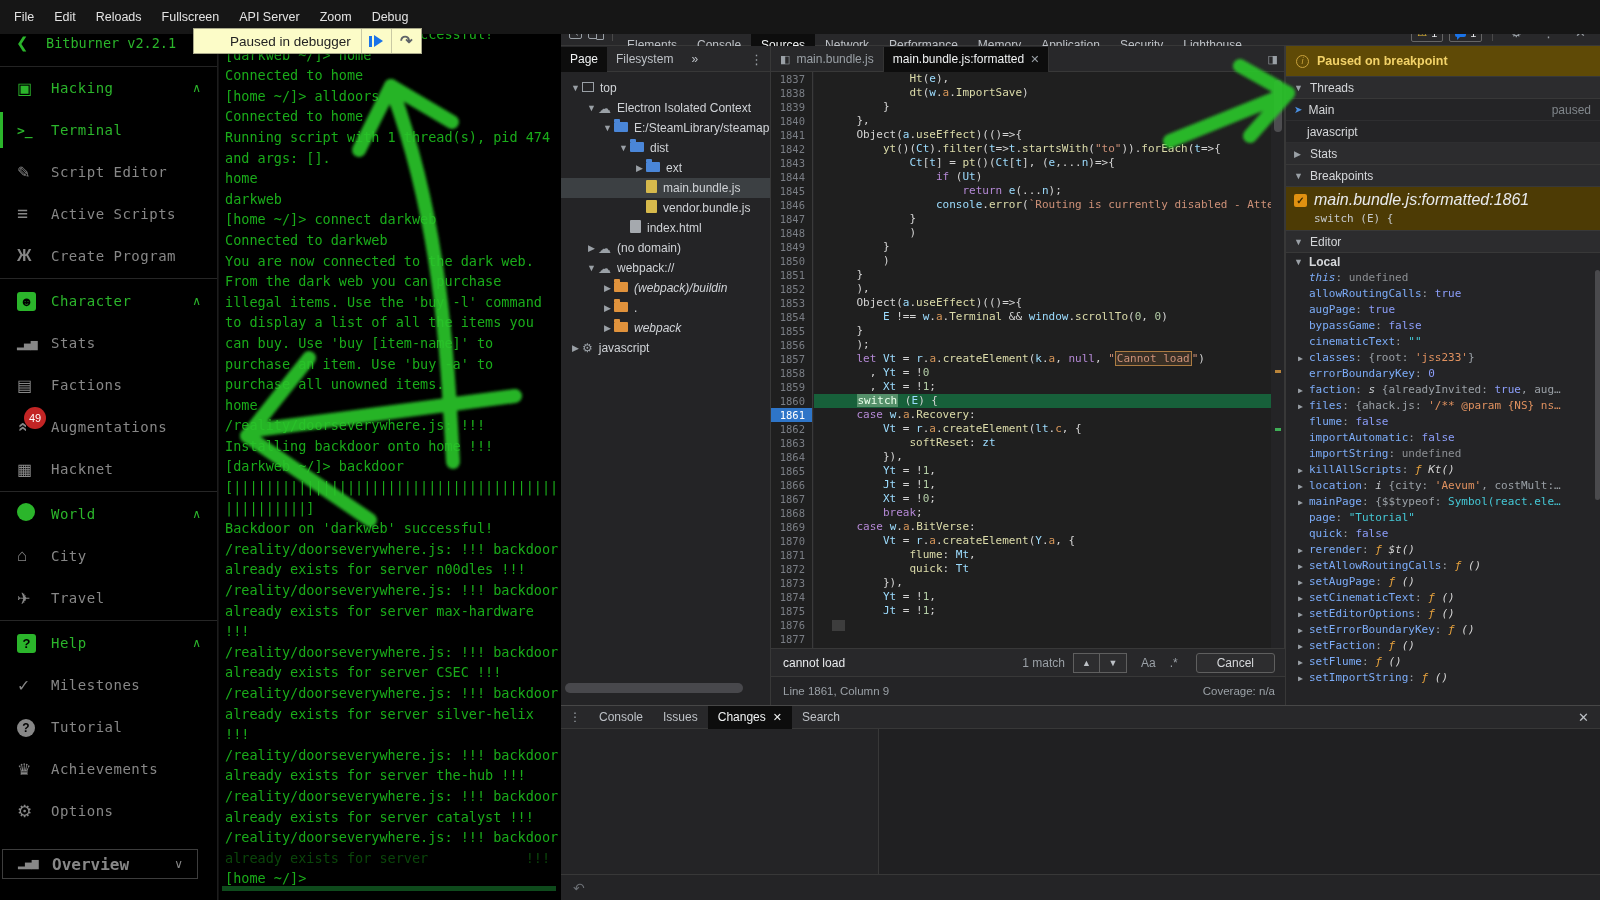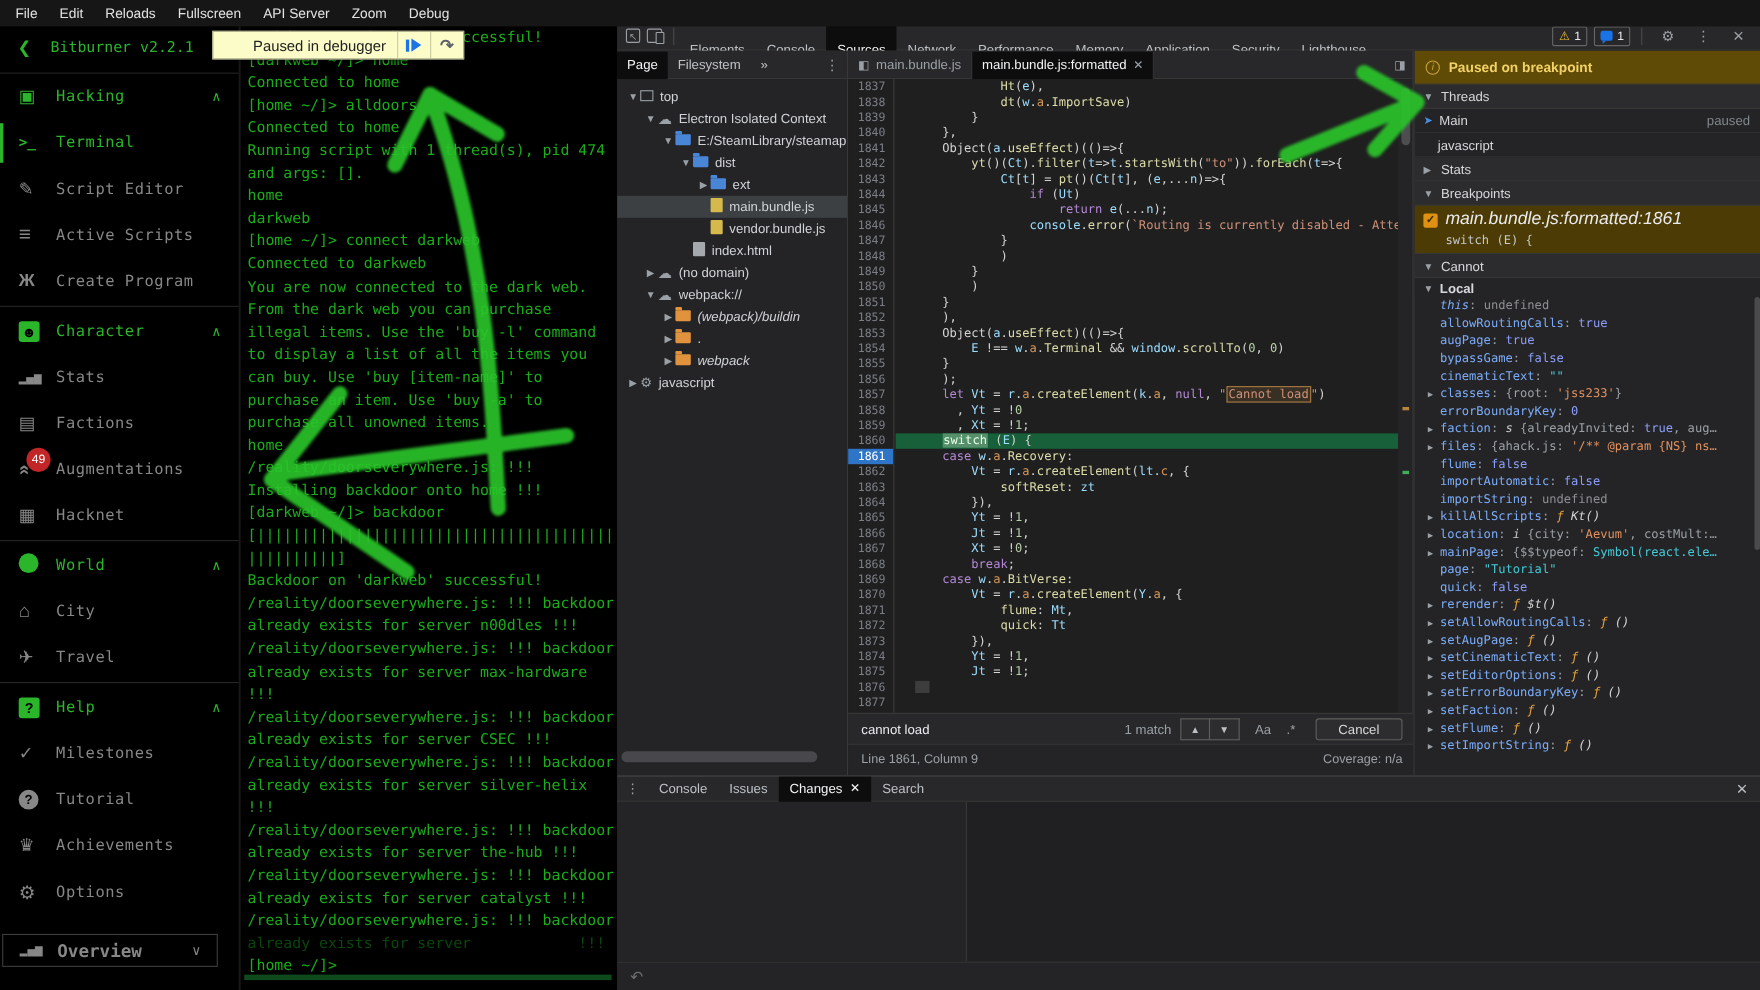--- a/index.html
+++ b/index.html
@@ -2,21 +2,21 @@
 <html><head>
 <meta charset="utf-8">
 <style>
   * { margin:0; padding:0; box-sizing:border-box; }
   html,body { width:1600px; height:900px; background:#000; overflow:hidden; }
   body { font-family:"Liberation Sans", sans-serif; }
   #app { position:relative; width:1600px; height:900px; background:#111; }
   .mono { font-family:"DejaVu Sans Mono", monospace; }
 
   
-  #menubar { position:absolute; left:0; top:0; width:1600px; height:24px; background:#161616; display:flex; align-items:center; padding-left:4px; z-index:5; }
+  #menubar { position:absolute; left:0; top:0; width:1600px; height:34px; background:#161616; display:flex; align-items:center; padding-left:4px; z-index:5; }
   .menu-item { color:#e2e2e2; font-size:12.5px; padding:0 10px; line-height:20px; }
 
   
   #sidebar { position:absolute; left:0; top:20px; width:218px; height:880px; background:#000; border-right:1px solid #1d1d1d; display:flex; flex-direction:column; }
   #side-title { height:47px; display:flex; align-items:center; border-bottom:1px solid #232323; }
   #back-chevron { color:#2bb52b; font-size:15px; margin-left:16px; width:30px; }
   #game-title { color:#2bb52b; font-size:13.5px; font-family:"DejaVu Sans Mono",monospace; }
   .side-item { position:relative; height:42px; display:flex; align-items:center; padding-left:17px; }
   .side-item .s-icon { width:34px; font-size:16px; display:inline-block; text-align:left; flex:0 0 34px; }
   .side-item .s-label { font-size:14px; font-family:"DejaVu Sans Mono",monospace; letter-spacing:0.5px; }
@@ -619,21 +619,21 @@
       </div>
       <div id="bp-entry">
         <div id="bp-line1">
           <span class="bp-check">✓</span>
           <span id="bp-file">main.bundle.js:formatted:1861</span>
         </div>
         <div id="bp-cond">switch (E) {</div>
       </div>
       <div class="rp-header">
         <span class="tri">▼</span>
-        <span>Cannot</span>
+        <span>Editor</span>
       </div>
       <div id="scope-local-hdr">
         <span class="tri" style="color:#9aa0a6;font-size:9px;">▼</span>
         <span style="font-weight:bold;">Local</span>
       </div>
       <div id="scope-vars">
           <div class="scope-row"><span class="sc-exp"></span><span class="sc-name ital">this</span><span class="sc-colon">: </span><span class="sv-u">undefined</span></div>
           <div class="scope-row"><span class="sc-exp"></span><span class="sc-name">allowRoutingCalls</span><span class="sc-colon">: </span><span class="sv-b">true</span></div>
           <div class="scope-row"><span class="sc-exp"></span><span class="sc-name">augPage</span><span class="sc-colon">: </span><span class="sv-b">true</span></div>
           <div class="scope-row"><span class="sc-exp"></span><span class="sc-name">bypassGame</span><span class="sc-colon">: </span><span class="sv-b">false</span></div>

